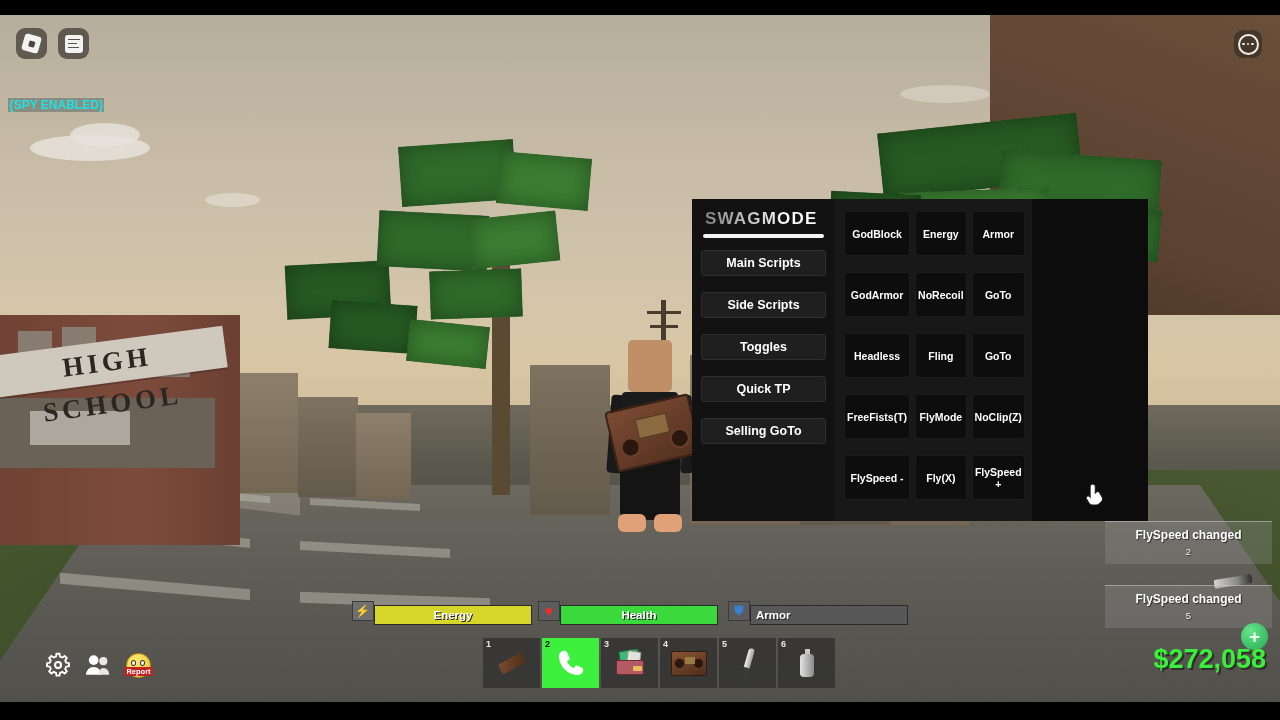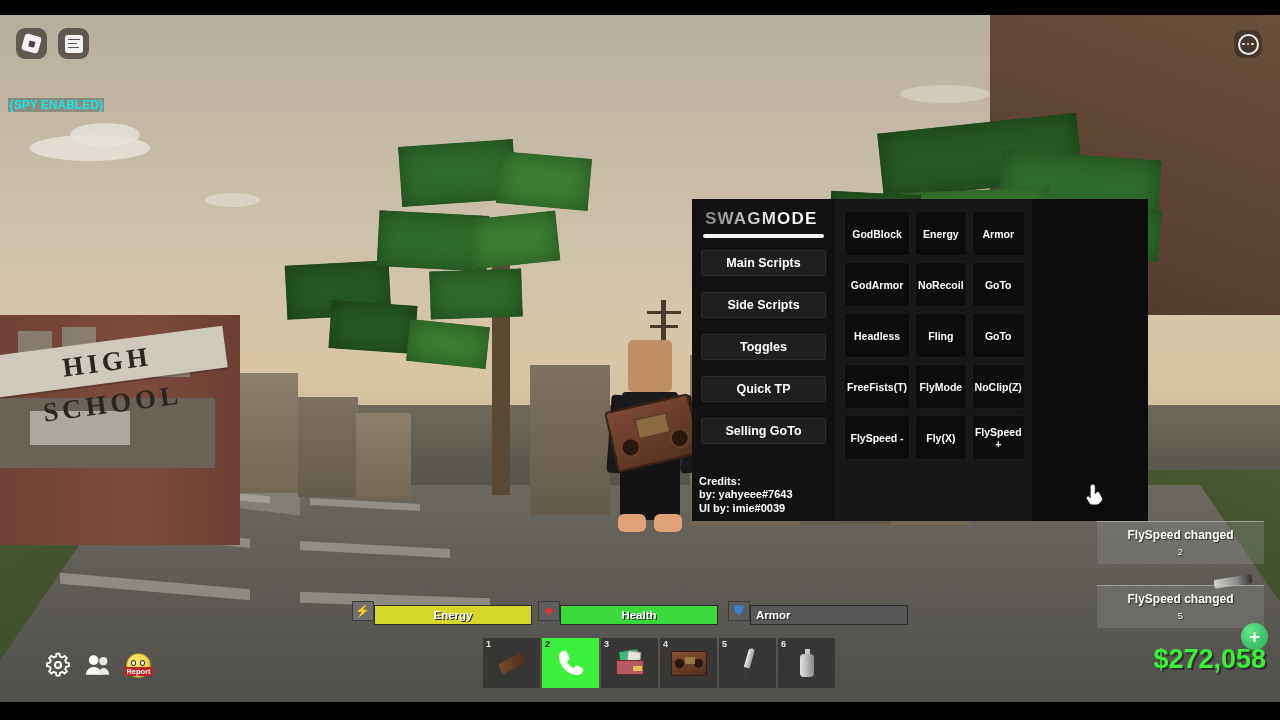--- a/index.html
+++ b/index.html
@@ -98,21 +98,21 @@
   .gui-title { font-size:17px; font-weight:700; letter-spacing:1.2px; padding-left:4px;
                background:linear-gradient(to right,#7c7c7c 0%, #ffffff 70%);
                -webkit-background-clip:text; background-clip:text; color:transparent; }
   .gui-rule { height:4px; background:#f4f4f4; border-radius:2px; margin:5px 2px 12px 2px; }
   .side-btn { height:26px; margin-bottom:16px; background:#1f1f1f; border:1px solid #2e2e2e;
               border-radius:3px; display:flex; align-items:center; justify-content:center;
               color:#fff; font-size:12.5px; font-weight:700; }
   .credits { position:absolute; left:7px; bottom:6px; color:#fff; font-size:11px; font-weight:700; line-height:13.5px; }
 
   .gui-mid { width:197px; background:#181818; padding:12px 9px; display:grid;
-             grid-template-columns:repeat(3,1fr); grid-auto-rows:45px; gap:6px 5px; align-content:start; }
+             grid-template-columns:repeat(3,1fr); grid-auto-rows:45px; gap:16px 5px; align-content:start; }
   .grid-btn { background:#0d0d0d; border:1px solid #1c1c1c; border-radius:3px;
               display:flex; align-items:center; justify-content:center;
               color:#fff; font-size:10.5px; font-weight:700; text-align:center; padding:0 2px; }
 
   .gui-right { width:116px; background:#0d0d0d; padding:10px 8px; display:flex;
                flex-direction:column; align-items:center; }
   .pfp { width:100px; height:100px; border-radius:50%; background:#f1f1f1;
          display:flex; align-items:center; justify-content:center; margin-bottom:14px; }
   .stat-field { width:100%; height:22px; background:#171717; border:1px solid #202020; border-radius:3px;
                 margin-bottom:8px; display:flex; align-items:center; justify-content:center;
@@ -136,21 +136,21 @@
   .hotbar { position:absolute; left:483px; top:638px; display:flex; gap:2px; z-index:30; }
   .slot { width:57px; height:50px; background:rgba(45,45,45,.72); position:relative;
           display:flex; align-items:center; justify-content:center; }
   .slot .num { position:absolute; left:3px; top:1px; color:#e8e8e8; font-size:9px; font-weight:700; }
   .slot.sel { background:#3ef03e; }
 
   
   .bl-icons { position:absolute; left:45px; top:652px; display:flex; align-items:center; gap:14px; z-index:30; }
 
   
-  .notif { position:absolute; right:16px; width:167px; background:rgba(150,150,150,.30);
+  .notif { position:absolute; right:8px; width:167px; background:rgba(150,150,150,.30);
            border-top:1px solid rgba(225,225,225,.45); z-index:35; padding:6px 0 7px 0; text-align:center; }
   .notif .t { color:#fff; font-size:12px; font-weight:700; text-shadow:1px 1px 1px rgba(0,0,0,.6); }
   .notif .s { color:#efefef; font-size:9.5px; margin-top:4px; text-shadow:1px 1px 1px rgba(0,0,0,.6); }
 
   .cash { position:absolute; right:14px; top:644px; color:#3bf03b; font-size:27px; font-weight:700;
           text-shadow:2px 2px 0 rgba(0,0,0,.45); z-index:36; letter-spacing:0px; }
   .plusbtn { position:absolute; right:12px; top:623px; width:27px; height:27px; border-radius:50%;
              background:radial-gradient(circle at 35% 30%,#66e68a,#27a855); z-index:36;
              display:flex; align-items:center; justify-content:center; color:#eafbee; font-size:19px;
              font-weight:700; line-height:1; }
@@ -269,25 +269,20 @@
   <div id="gui">
 
     <div class="gui-left">
       <div class="gui-title">SWAGMODE</div>
       <div class="gui-rule"></div>
       <div class="side-btn">Main Scripts</div>
       <div class="side-btn">Side Scripts</div>
       <div class="side-btn">Toggles</div>
       <div class="side-btn">Quick TP</div>
       <div class="side-btn">Selling GoTo</div>
-      <div class="credits">
-        <div>Credits:</div>
-        <div>by: yahyeee#7643</div>
-        <div>UI by: imie#0039</div>
-      </div>
     </div>
 
     <div class="gui-mid">
       <div class="grid-btn">GodBlock</div>
       <div class="grid-btn">Energy</div>
       <div class="grid-btn">Armor</div>
       <div class="grid-btn">GodArmor</div>
       <div class="grid-btn">NoRecoil</div>
       <div class="grid-btn">GoTo</div>
       <div class="grid-btn">Headless</div>

